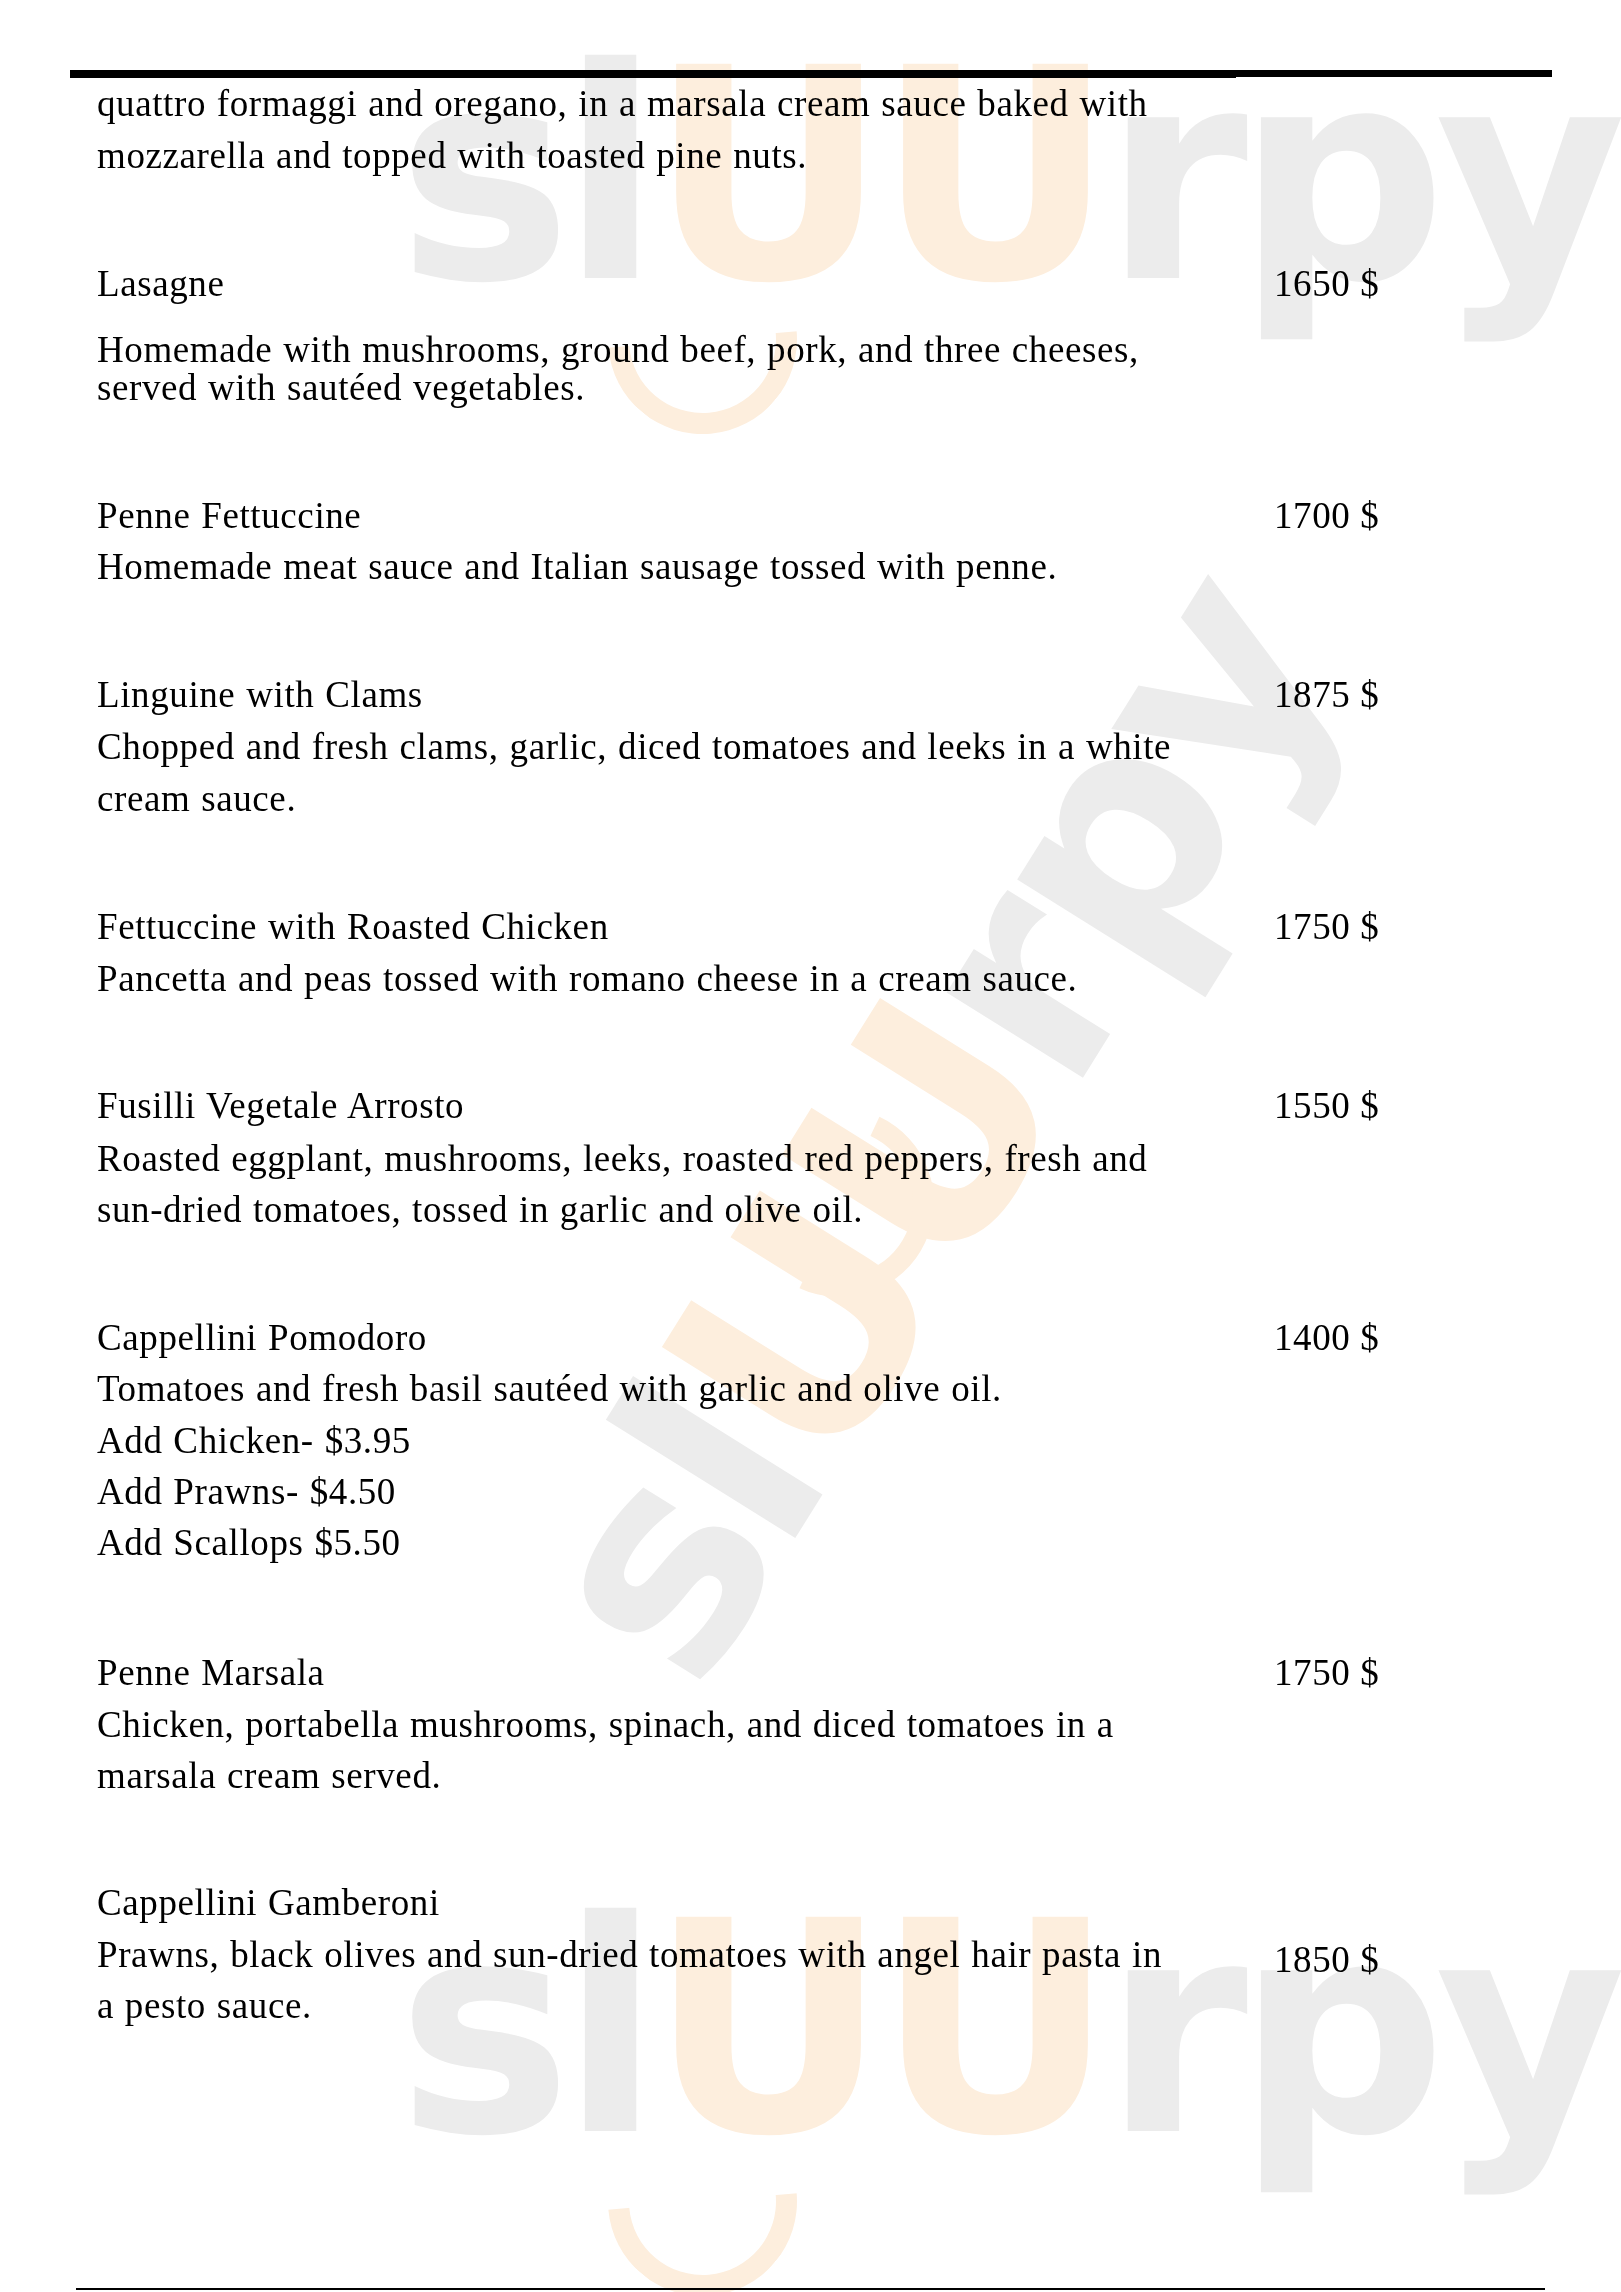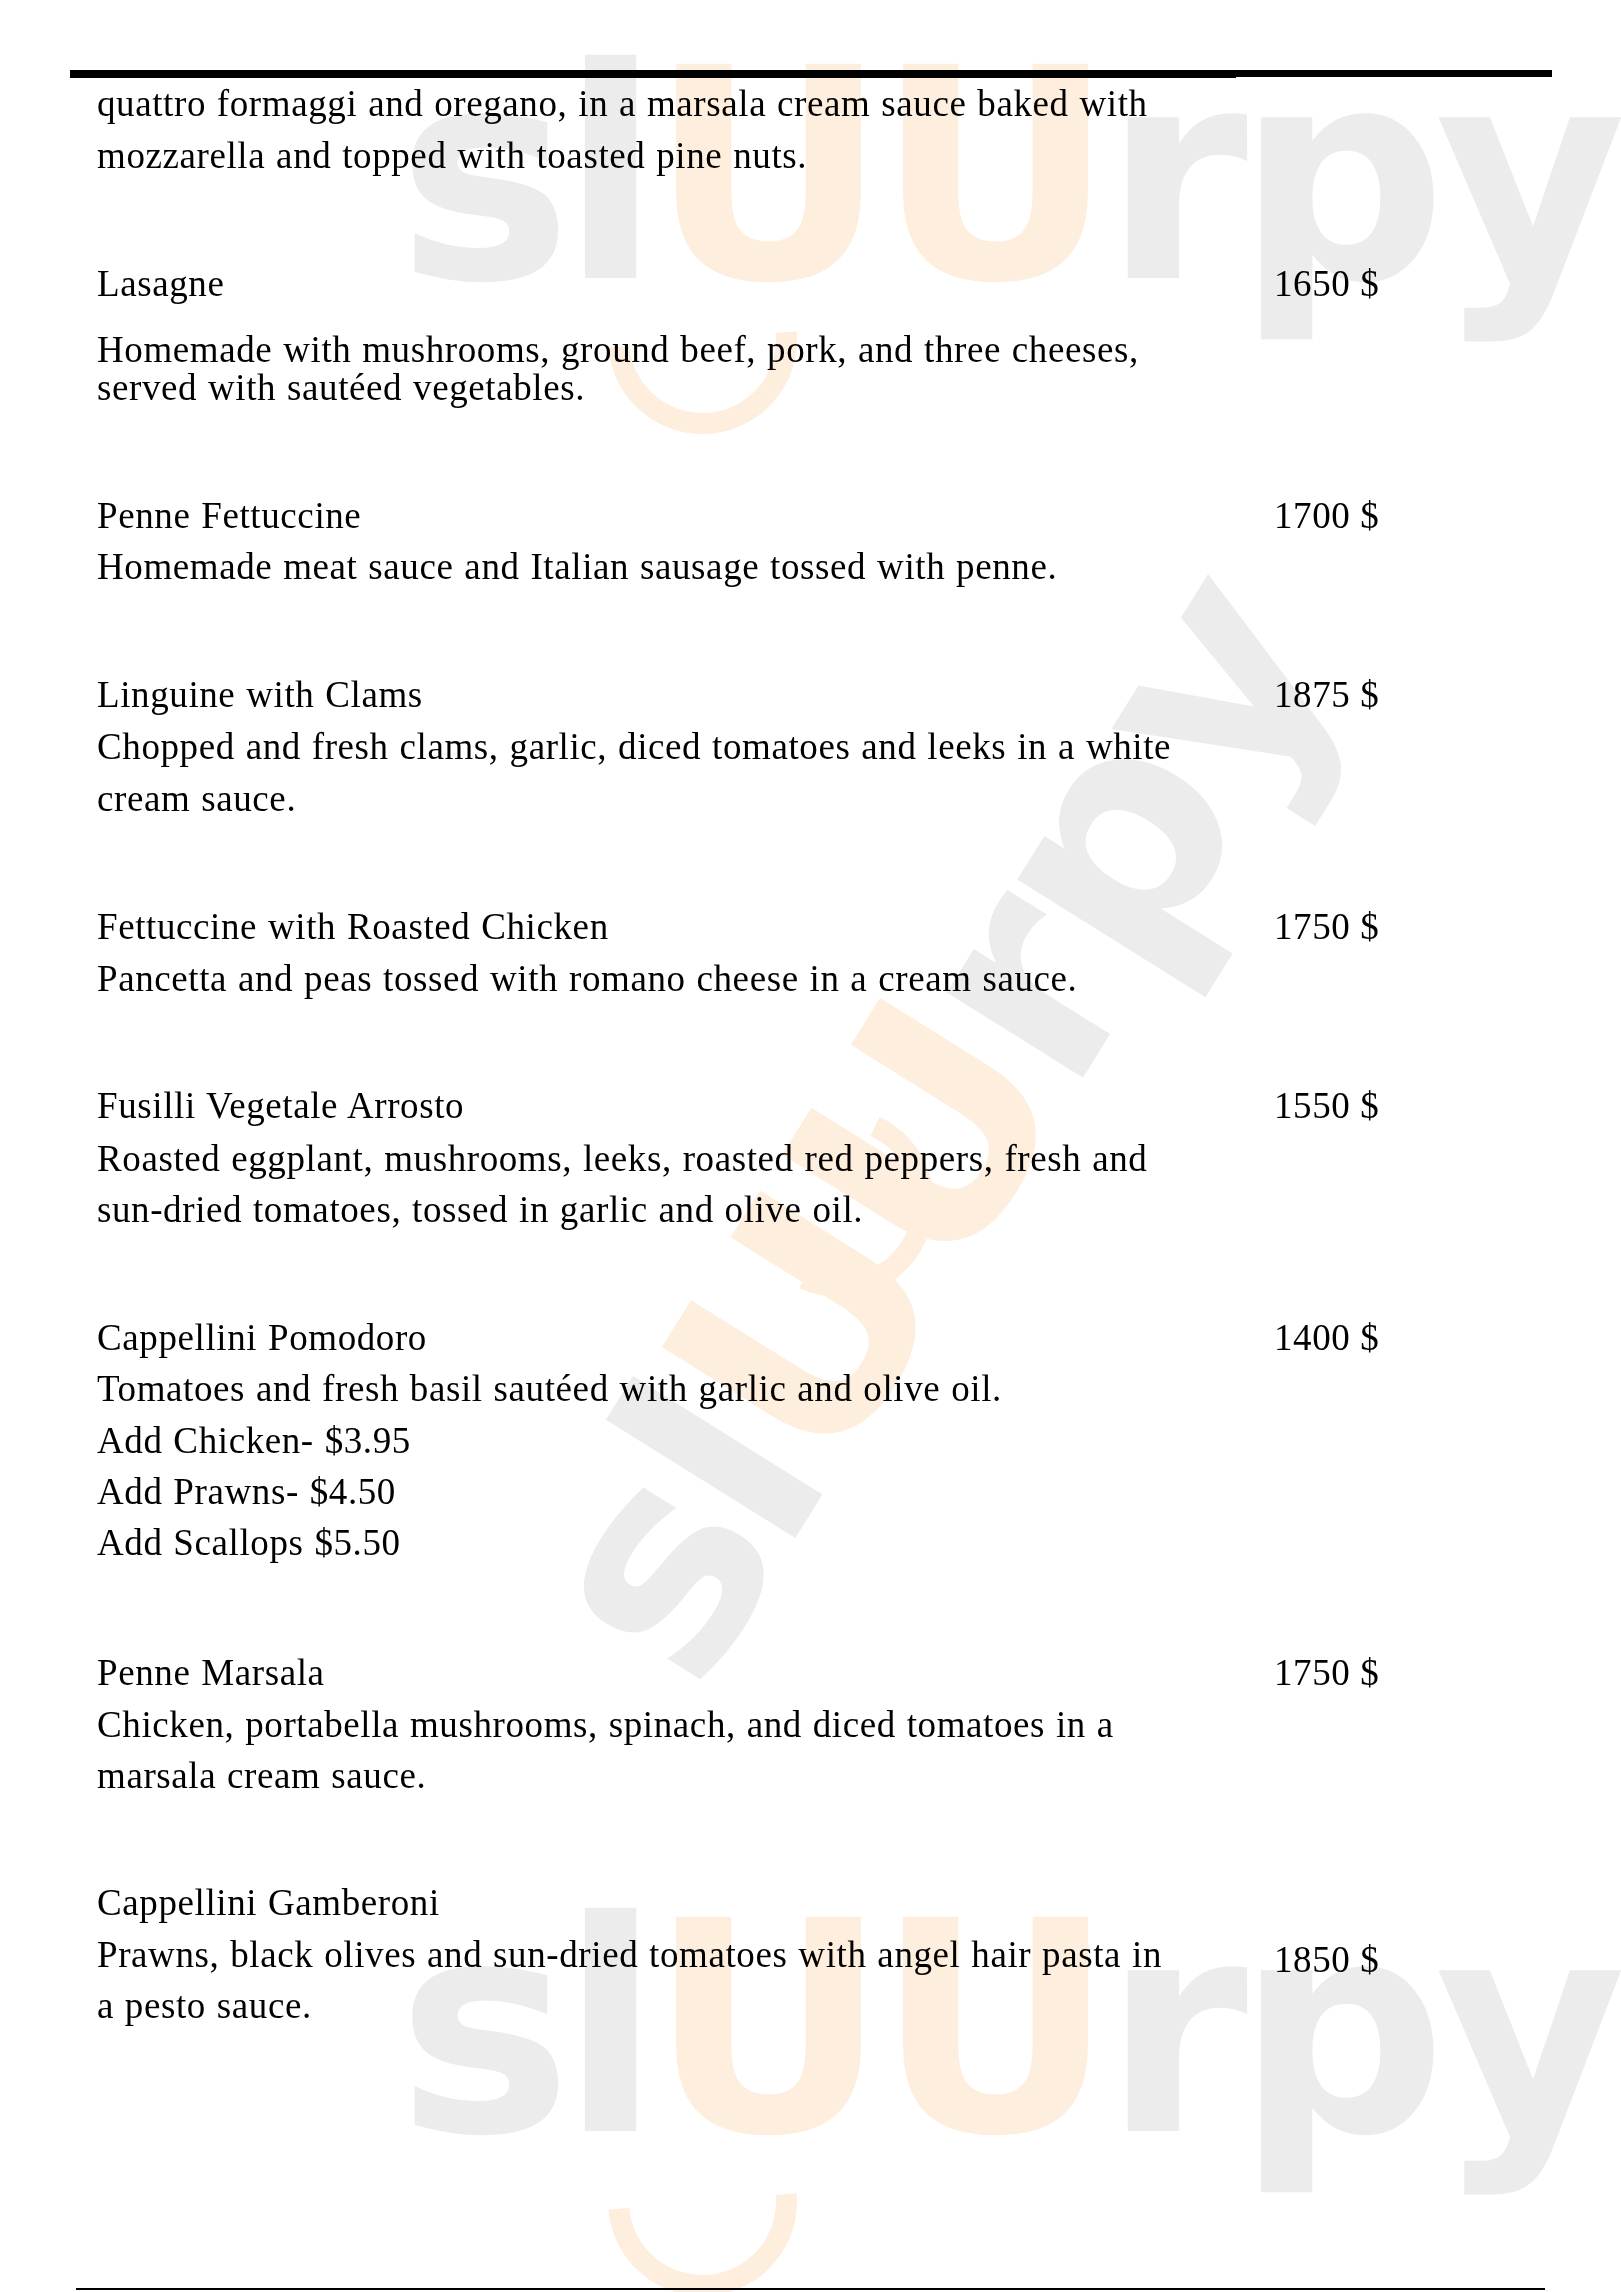--- a/index.html
+++ b/index.html
@@ -95,21 +95,21 @@
   <div class="line" style="top:1363px;">Tomatoes and fresh basil sautéed with garlic and olive oil.</div>
   <div class="line" style="top:1415px;">Add Chicken- $3.95</div>
   <div class="line" style="top:1466px;text-align:center;">Add Prawns- $4.50</div>
   <div class="line" style="top:1517px;">Add Scallops $5.50</div>
 </div>
 
 <div>
   <div class="line" style="top:1647px;">Penne Marsala</div>
   <div class="price" style="top:1647px;">1750 $</div>
   <div class="line" style="top:1699px;">Chicken, portabella mushrooms, spinach, and diced tomatoes in a</div>
-  <div class="line" style="top:1750px;">marsala cream sauce.</div>
+  <div class="line" style="top:1750px;">marsala cream served.</div>
 </div>
 
 <div>
   <div class="line" style="top:1877px;">Cappellini Gamberoni</div>
   <div class="price" style="top:1934px;">1850 $</div>
   <div class="line" style="top:1929px;">Prawns, black olives and sun-dried tomatoes with angel hair pasta in</div>
   <div class="line" style="top:1980px;">a pesto sauce.</div>
 </div>
 
 

